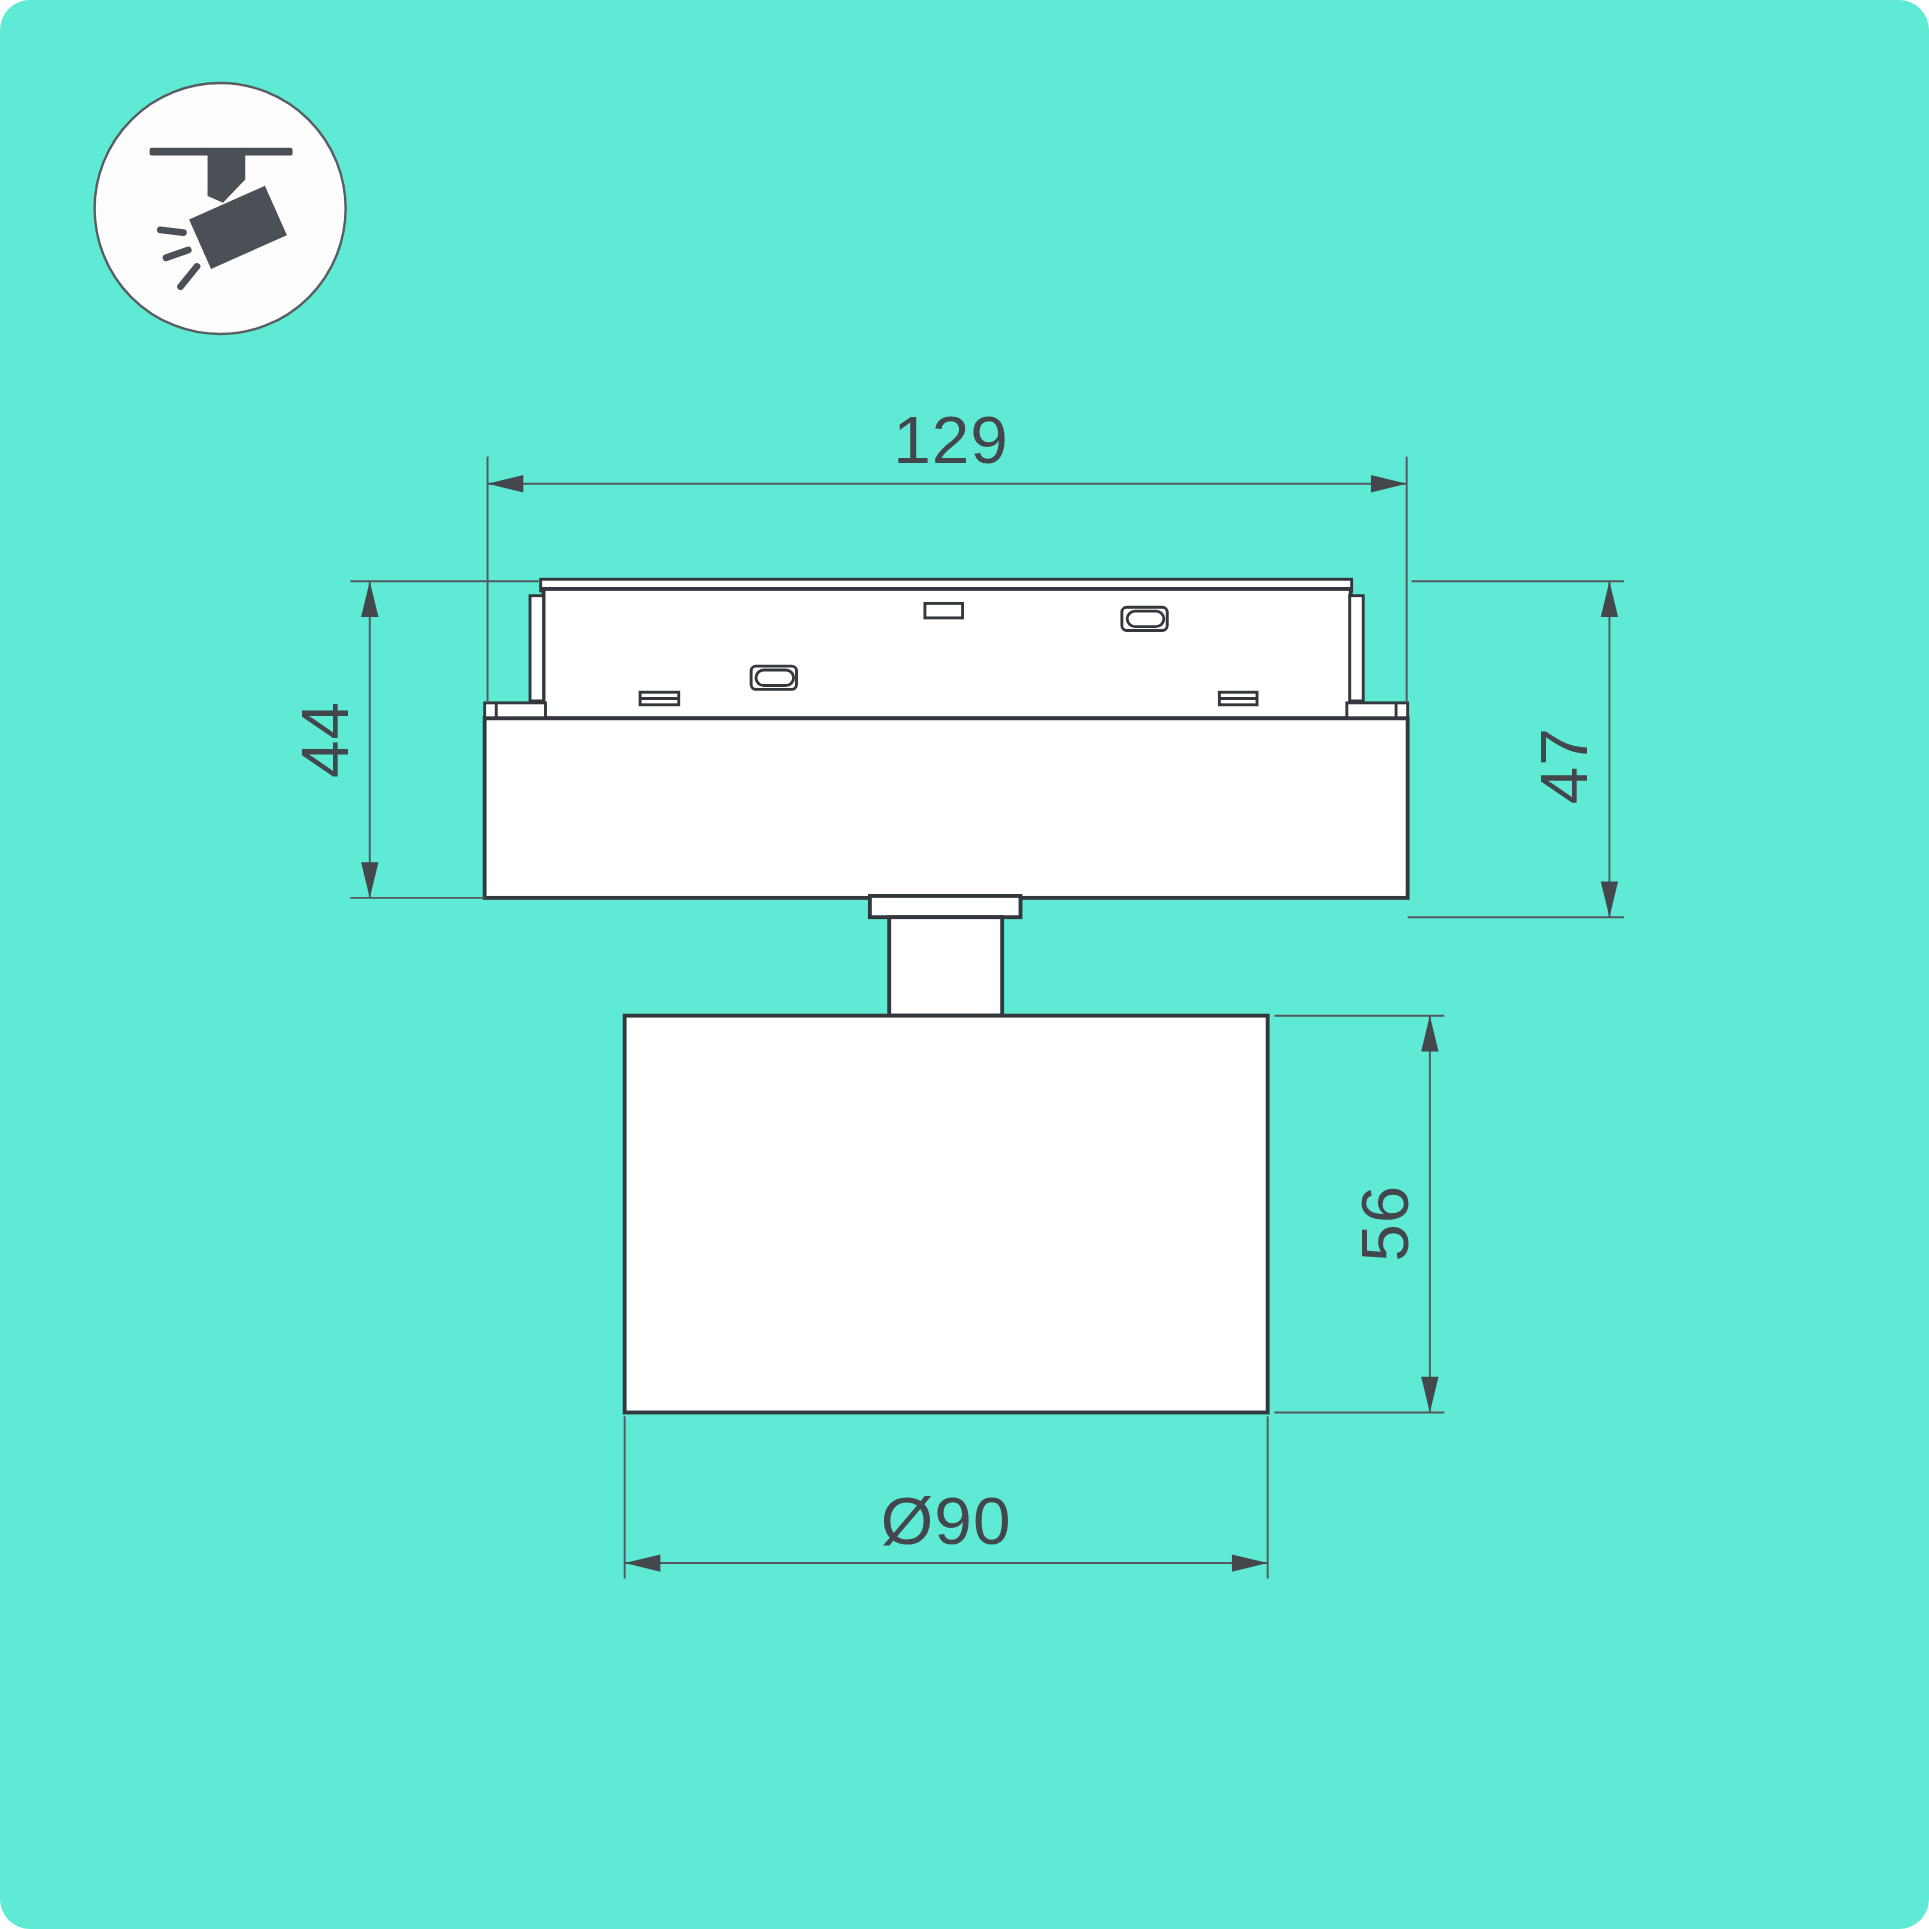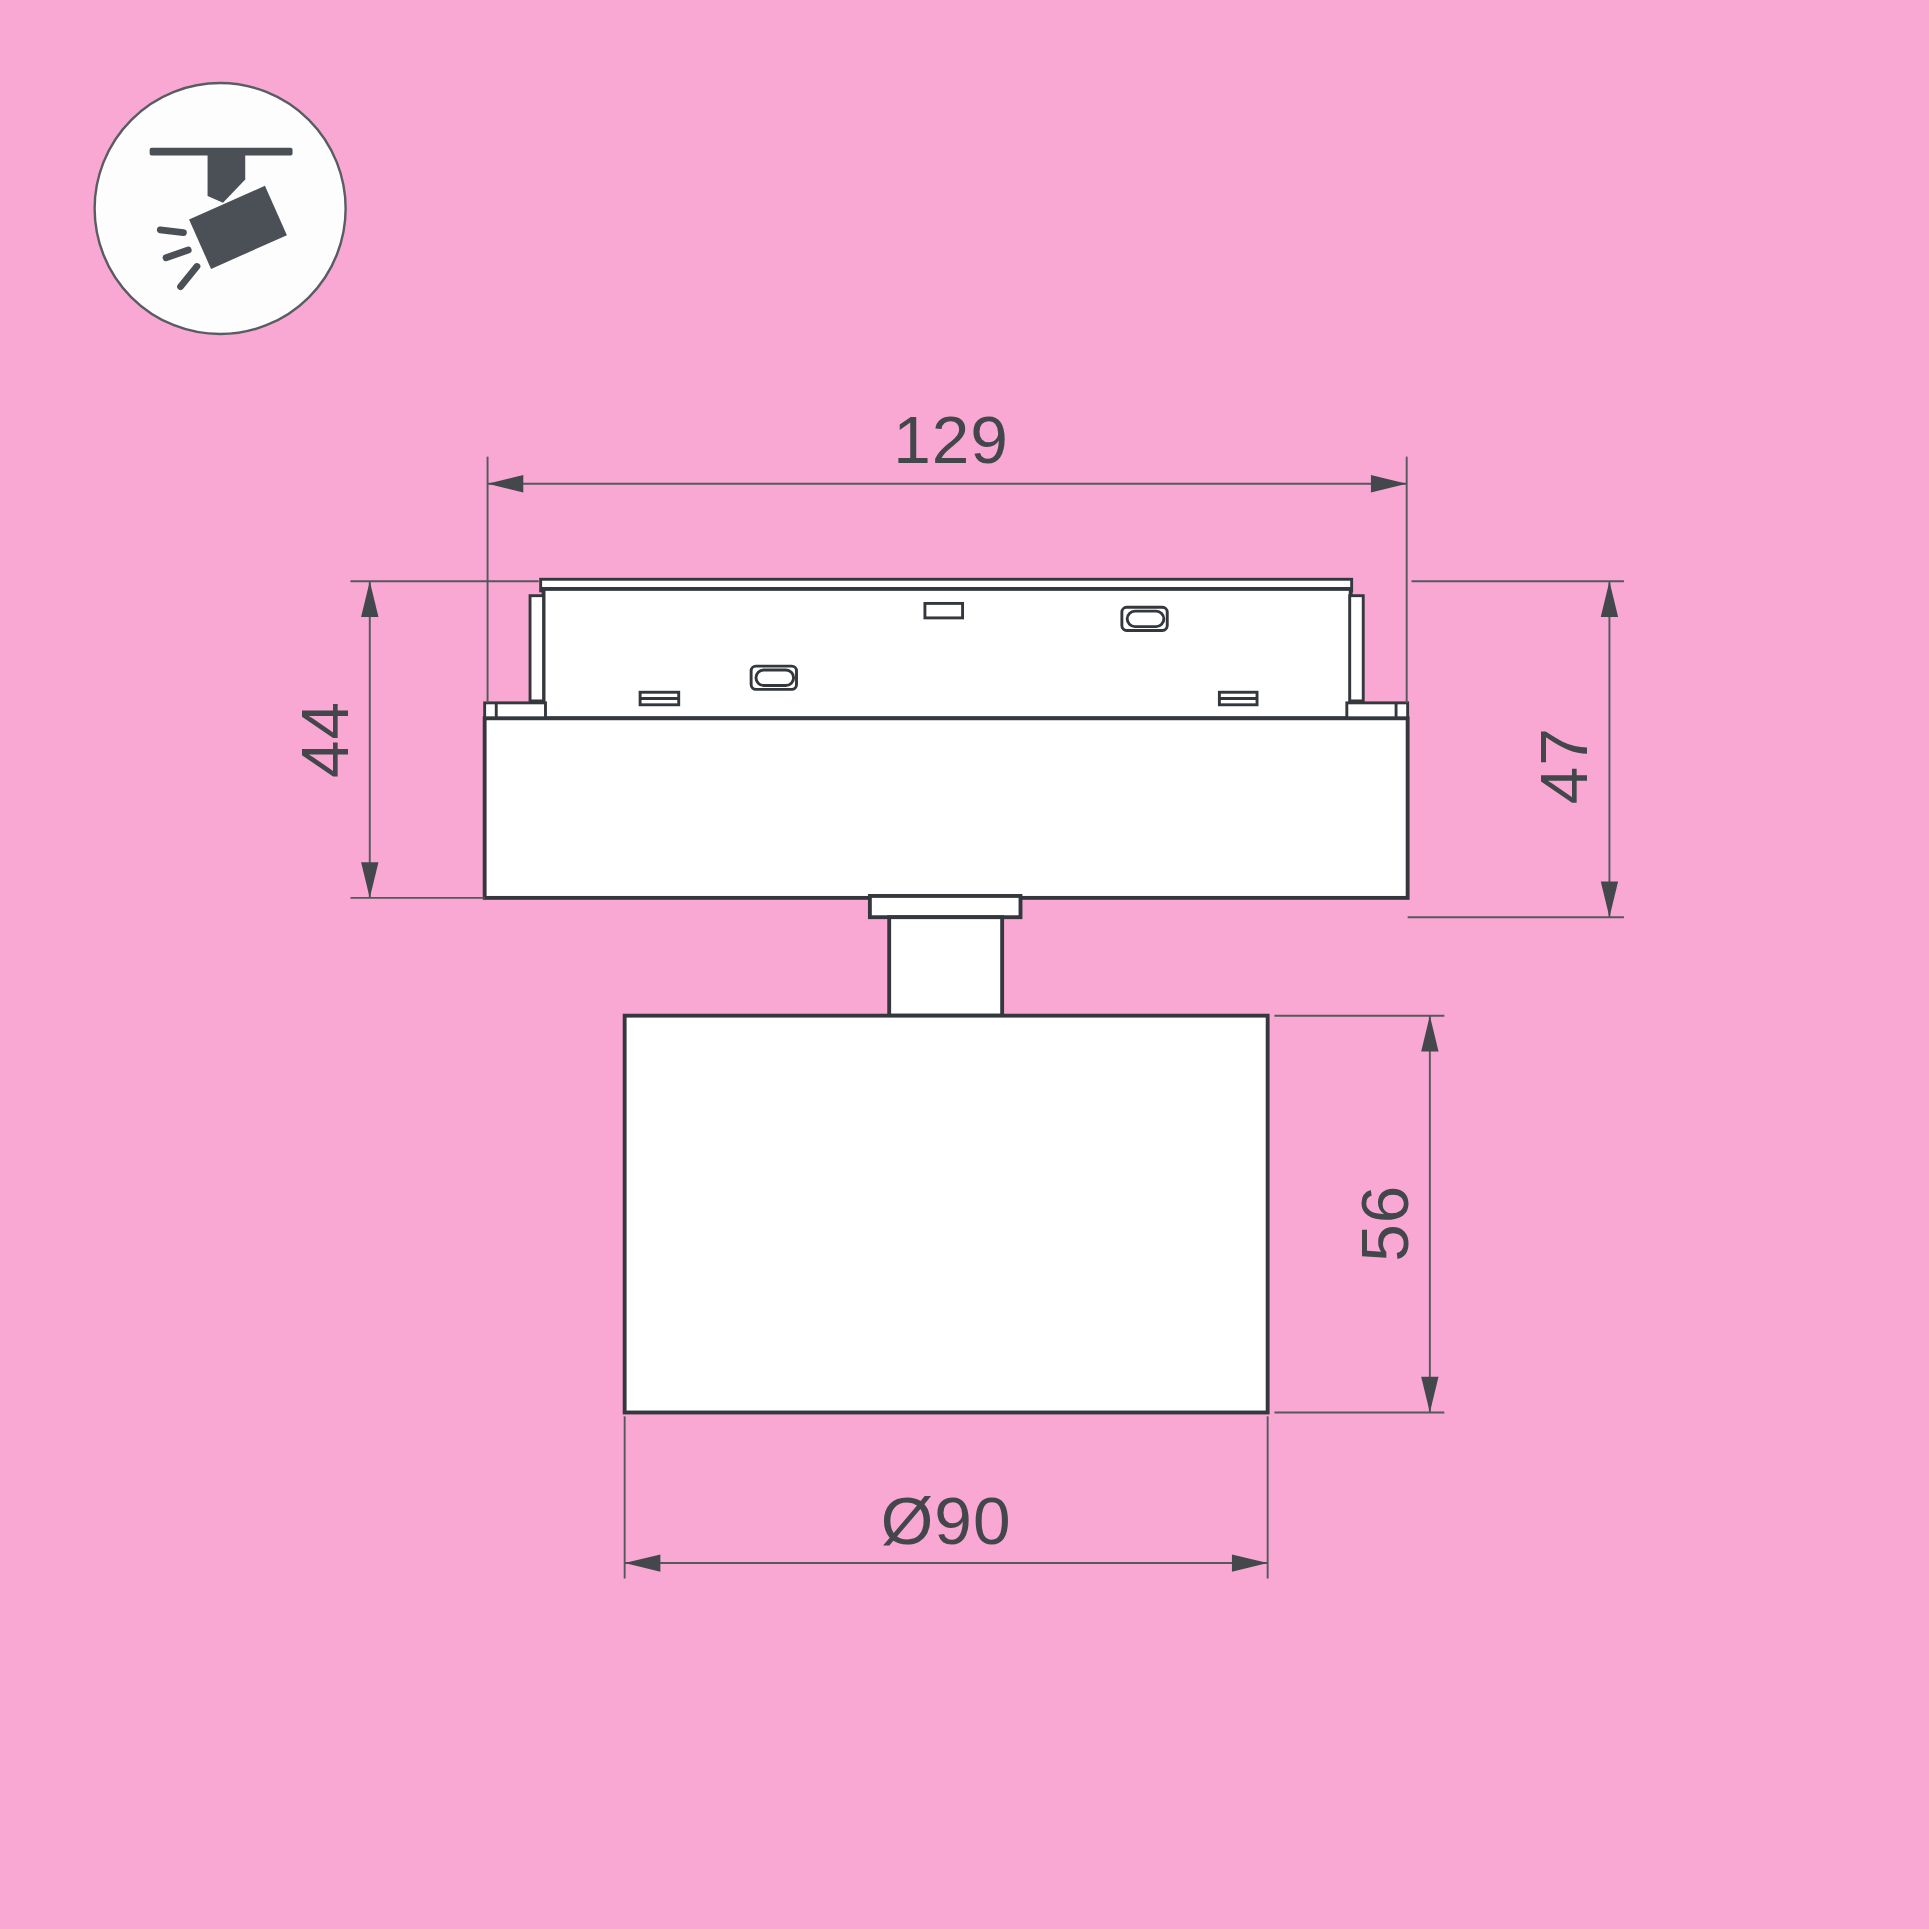--- a/index.html
+++ b/index.html
@@ -4,22 +4,23 @@
 <style>
   html, body {
     margin: 0;
     padding: 0;
     background: #ffffff;
   }
   .canvas {
     position: relative;
     width: 1929px;
     height: 1929px;
-    background: #f9a8d4;
+    background: #5eead4;
     overflow: hidden;
+    border-radius: 30px;
   }
   svg.drawing {
     position: absolute;
     inset: 0;
     width: 1929px;
     height: 1929px;
   }
   
   .obj {
     fill: #ffffff;

